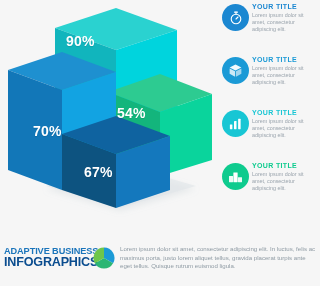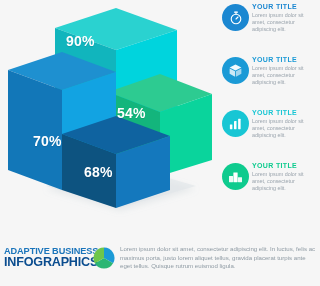--- a/index.html
+++ b/index.html
@@ -19,21 +19,21 @@
   .bar-label{
     position:absolute;
     color:#ffffff;
     font-weight:bold;
     font-size:14px;
     letter-spacing:.2px;
     white-space:nowrap;
     text-shadow:0 1px 1px rgba(0,0,0,.10);
   }
   #label-90{left:66px;top:33px;}
-  #label-70{left:33px;top:133px;text-align:right;}
+  #label-70{left:33px;top:123px;text-align:right;}
   #label-50{left:117px;top:105px;}
   #label-30{left:84px;top:164px;}
 
   
   #features{
     position:absolute;left:218px;top:0;width:102px;height:228px;
   }
   .feature{
     position:absolute;left:0;width:102px;height:52px;
   }
@@ -109,21 +109,21 @@
       <g>
         <polygon points="62,134 116,116 170,136 116,154" fill="#0f63a0"></polygon>
         <polygon points="62,134 116,154 116,208 62,190" fill="#0d5380"></polygon>
         <polygon points="116,154 170,136 170,190 116,208" fill="#1478bd"></polygon>
       </g>
     </svg>
 
     <span class="bar-label" id="label-90">90%</span>
     <span class="bar-label" id="label-70">70%</span>
     <span class="bar-label" id="label-50">54%</span>
-    <span class="bar-label" id="label-30">68%</span>
+    <span class="bar-label" id="label-30">67%</span>
   </div>
 
   <div id="features">
 
     <div class="feature f0">
       <div class="f-icon" style="background:#1b87d1">
         <svg width="16" height="16" viewBox="0 0 24 24" fill="none" stroke="#ffffff" stroke-width="1.7" stroke-linecap="round">
           <circle cx="12" cy="13.5" r="7.2"></circle>
           <path d="M9.8 3.2h4.4"></path>
           <path d="M12 3.2v2.9"></path>

